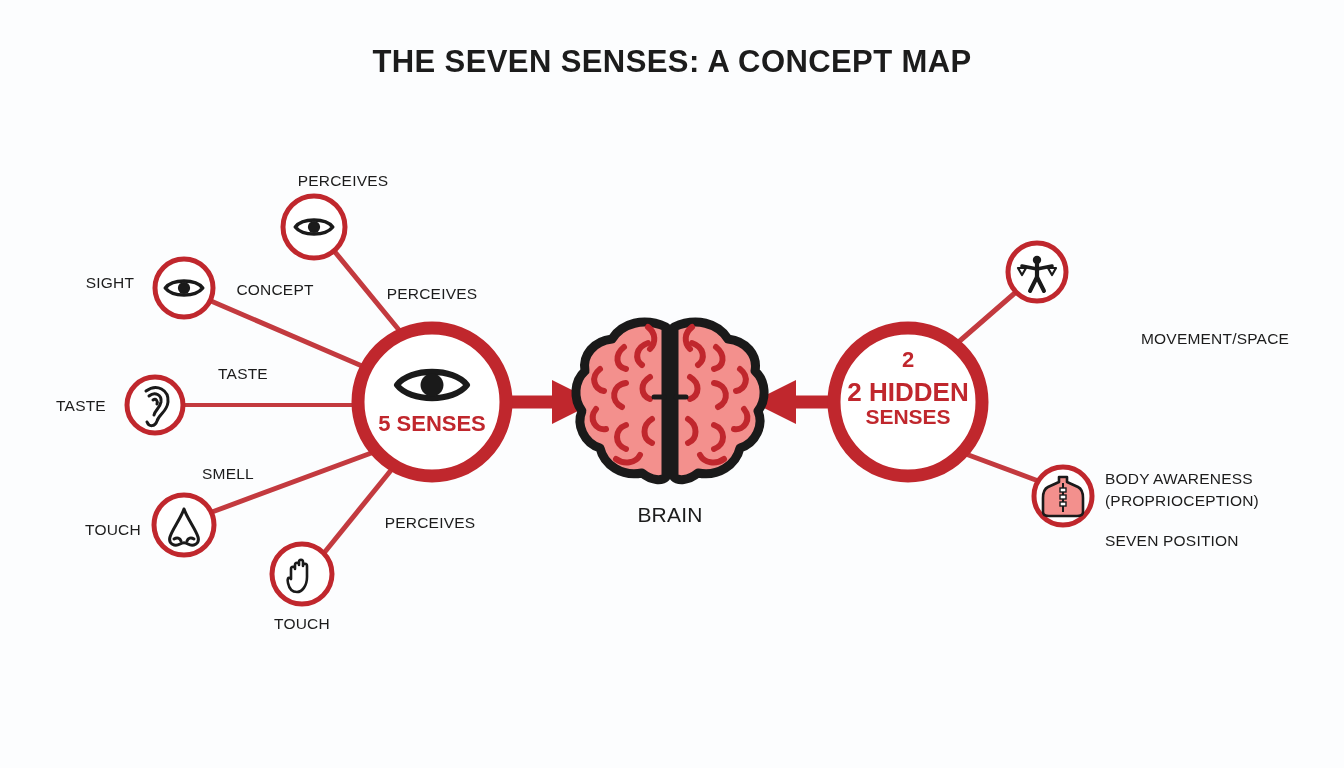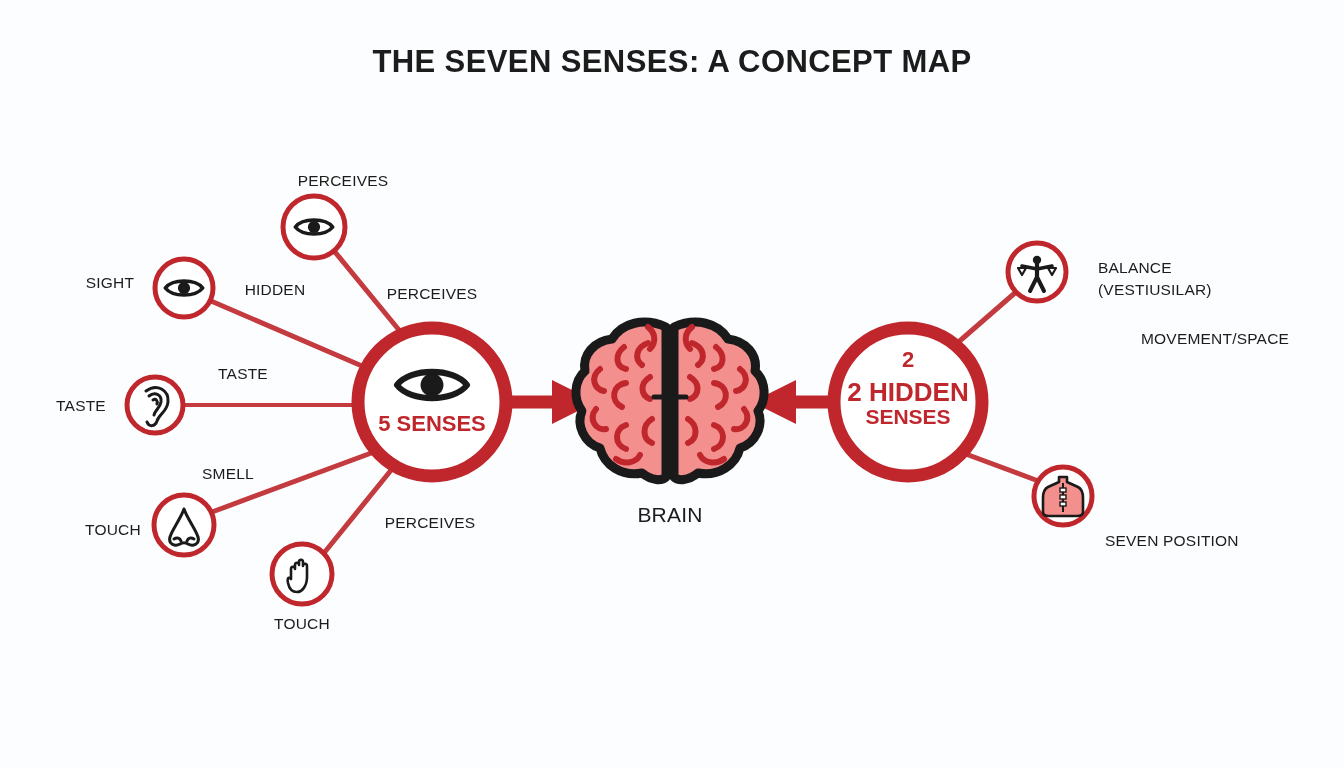--- a/index.html
+++ b/index.html
@@ -231,29 +231,29 @@
   <div class="hub-text" style="left:352px; top:412px; width:160px; font-size:22px;">5 SENSES</div>
 
   <div class="hub-text" style="left:828px; top:348px; width:160px; font-size:22px;">2</div>
   <div class="hub-text" style="left:828px; top:378px; width:160px; font-size:26px;">2 HIDDEN</div>
   <div class="hub-text" style="left:828px; top:405px; width:160px; font-size:21px;">SENSES</div>
 
   <div class="lbl c" style="left:590px; top:500px; width:160px; font-size:21px;">BRAIN</div>
 
   <div class="lbl c" style="left:263px; top:170px; width:160px;">PERCEIVES</div>
   <div class="lbl c" style="left:30px; top:272px; width:160px;">SIGHT</div>
-  <div class="lbl c" style="left:195px; top:279px; width:160px;">HIDDEN</div>
+  <div class="lbl c" style="left:195px; top:279px; width:160px;">CONCEPT</div>
   <div class="lbl c" style="left:352px; top:283px; width:160px;">PERCEIVES</div>
   <div class="lbl c" style="left:1px; top:395px; width:160px;">TASTE</div>
   <div class="lbl c" style="left:163px; top:363px; width:160px;">TASTE</div>
   <div class="lbl c" style="left:148px; top:463px; width:160px;">SMELL</div>
   <div class="lbl c" style="left:33px; top:519px; width:160px;">TOUCH</div>
   <div class="lbl c" style="left:350px; top:512px; width:160px;">PERCEIVES</div>
   <div class="lbl c" style="left:222px; top:613px; width:160px;">TOUCH</div>
 
-  <div class="lbl" style="left:1098px; top:257px;">
-    <div>BALANCE</div>
-    <div>(VESTIUSILAR)</div>
+  <div class="lbl" style="left:1098px; top:328px;margin-left:43px;">MOVEMENT/SPACE</div>
+  <div class="lbl" style="left:1105px; top:468px;">
+    <div>BODY AWARENESS</div>
+    <div>(PROPRIOCEPTION)</div>
   </div>
-  <div class="lbl" style="left:1098px; top:328px;margin-left:43px;">MOVEMENT/SPACE</div>
   <div class="lbl" style="left:1105px; top:530px;">SEVEN POSITION</div>
 
 </div>
 
 </body></html>

